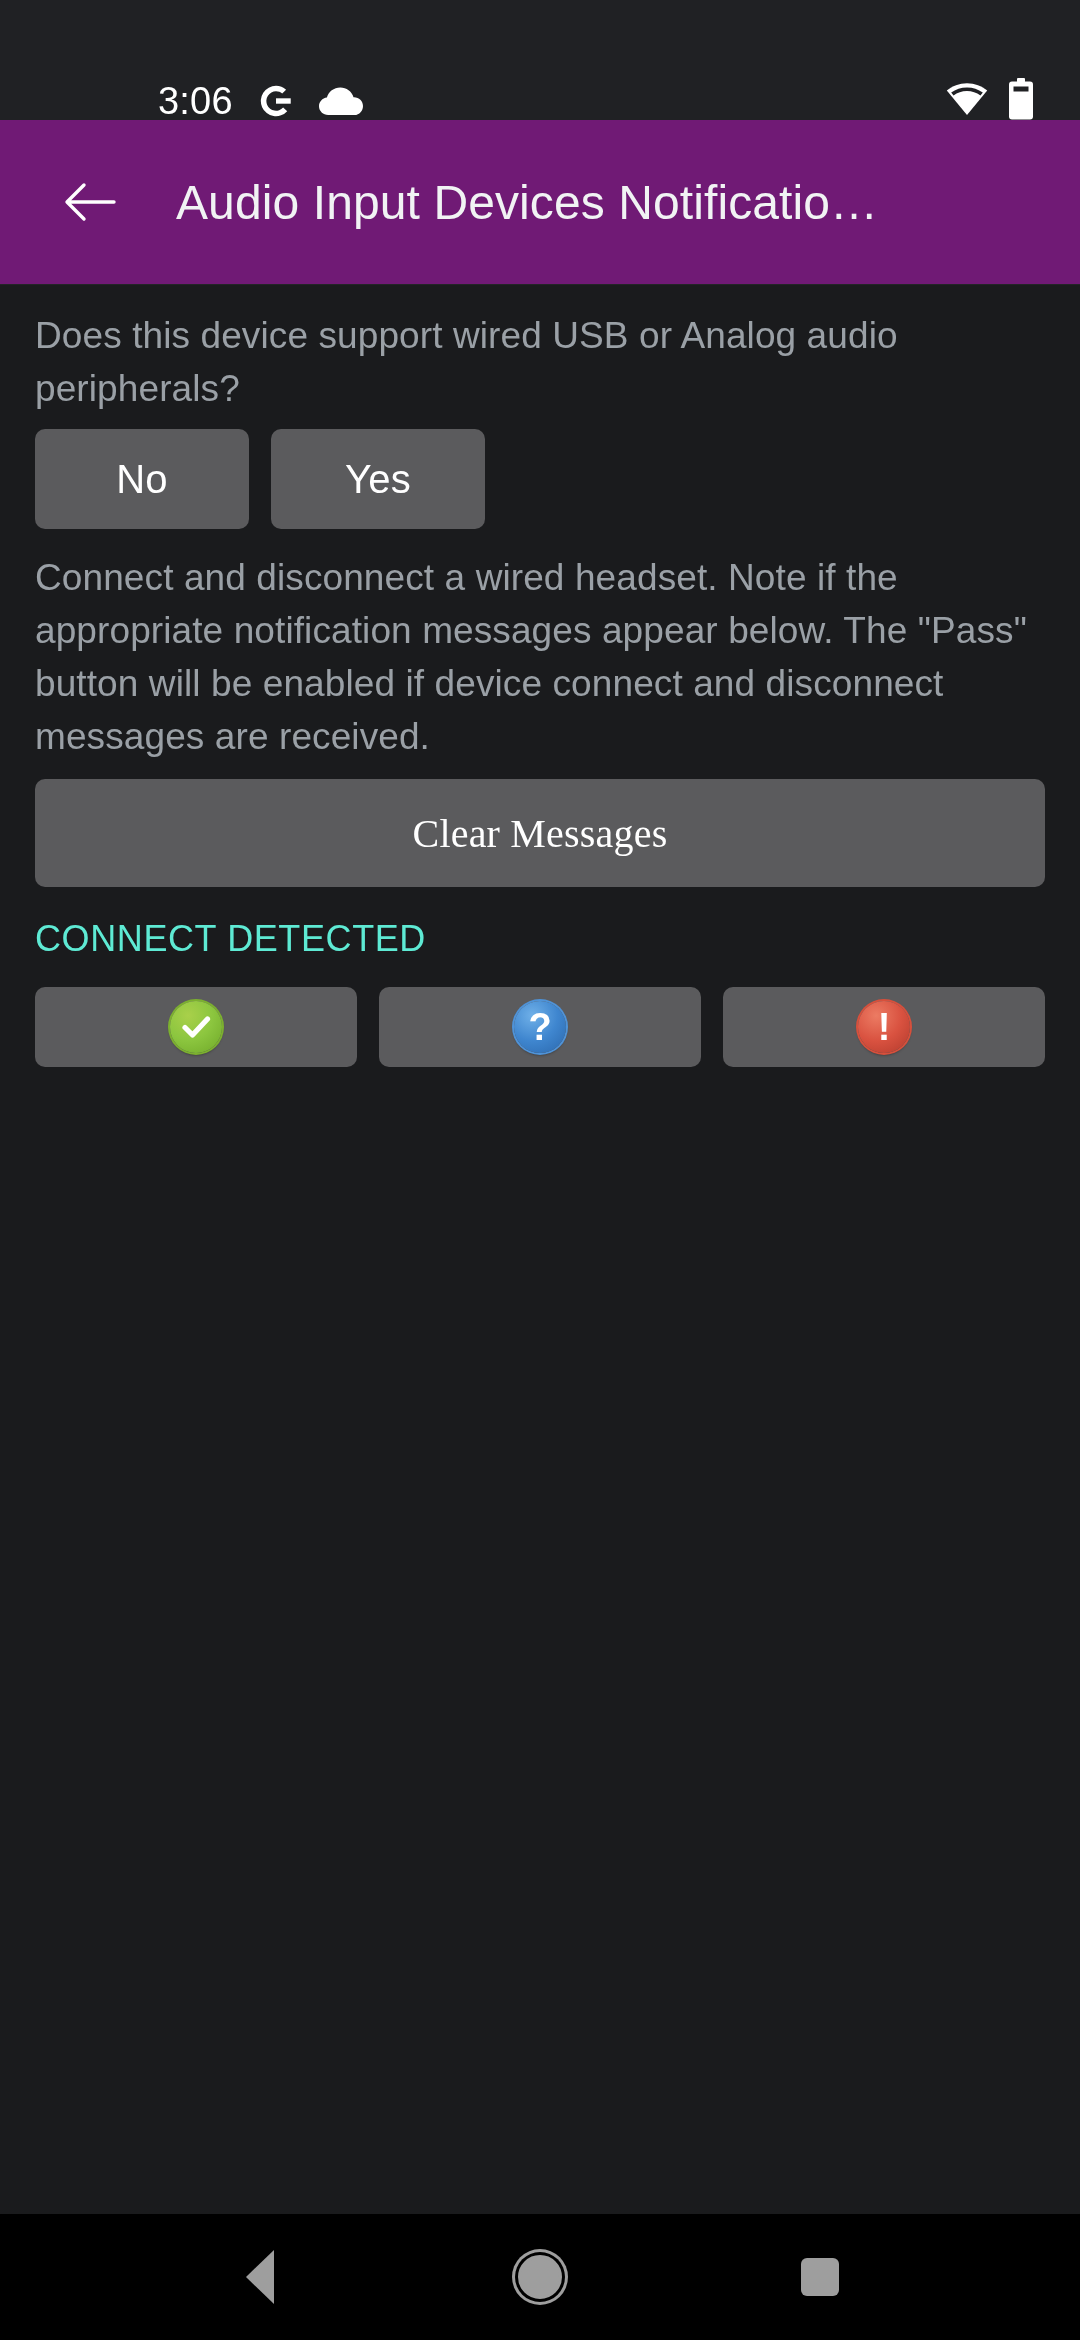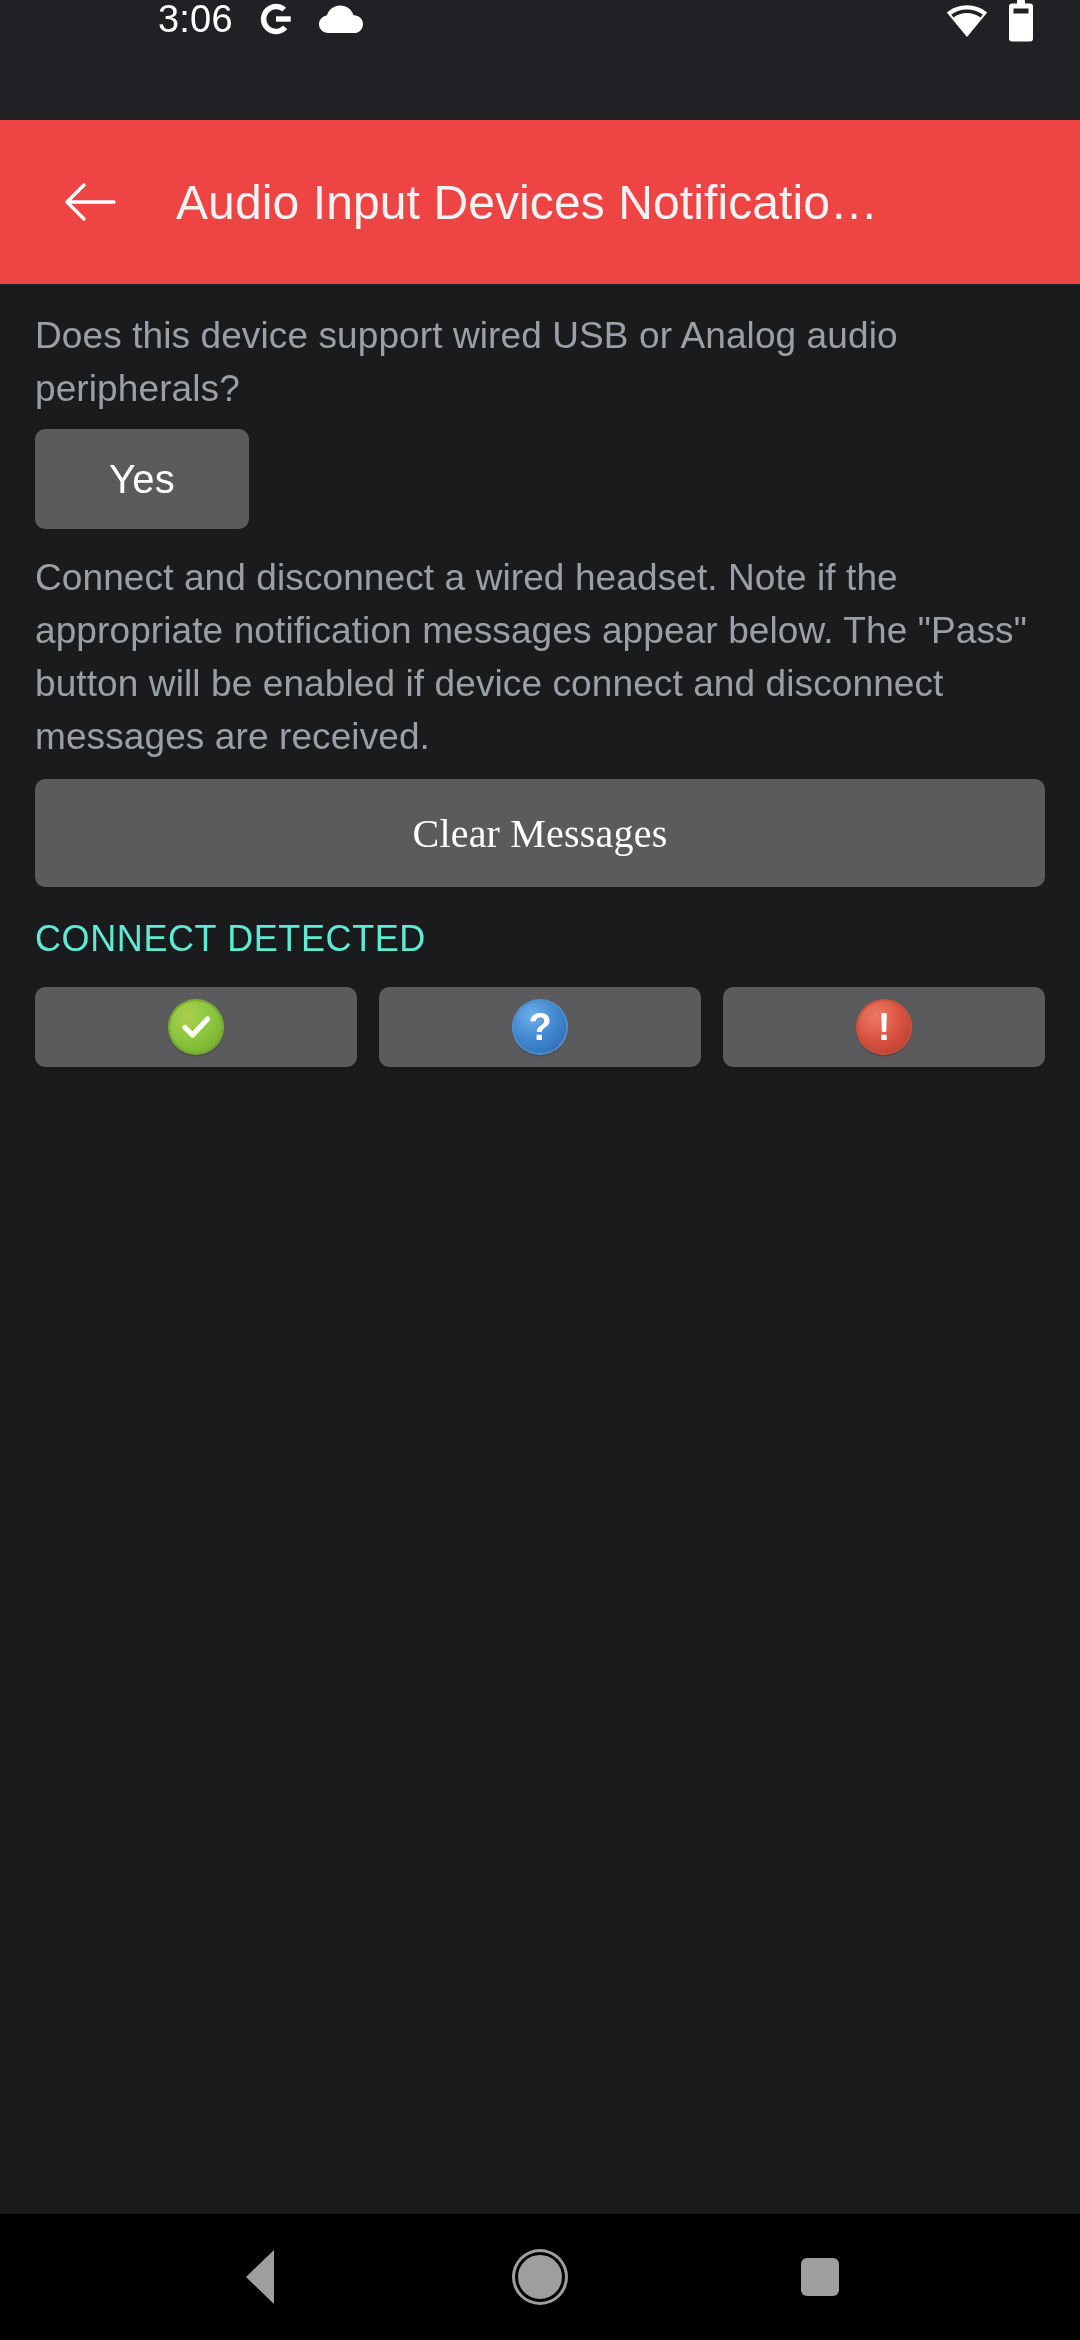--- a/index.html
+++ b/index.html
@@ -14,21 +14,21 @@
     position:relative;
     width:1080px; height:2340px;
     background:#1a1b1d;
     display:flex; flex-direction:column;
   }
 
   
   .statusbar {
     height:120px; flex:0 0 120px;
     background:#202124;
-    display:flex; align-items:flex-start;
+    display:flex; align-items:flex-end;
     padding:0 46px 0 0;
     position:relative;
   }
   .sb-left {
     display:flex; align-items:center; gap:24px;
     margin-left:158px;
   }
   .sb-clock {
     color:#ffffff; font-size:38px; font-weight:400;
     letter-spacing:0.2px; line-height:1;
@@ -37,21 +37,21 @@
   .sb-cloud { width:44px; height:30px; display:block; }
   .sb-right {
     margin-left:auto; display:flex; align-items:center; gap:20px;
   }
   .sb-wifi { width:42px; height:34px; display:block; }
   .sb-batt { width:26px; height:42px; display:block; }
 
   
   .appbar {
     flex:0 0 165px; height:165px;
-    background:#ef4444;
+    background:#701a75;
     display:flex; align-items:center;
     padding-left:52px;
     border-bottom:1px solid #232427;
   }
   .backbtn {
     width:76px; height:76px;
     display:flex; align-items:center; justify-content:center;
     flex:0 0 76px; cursor:pointer;
   }
   .backbtn svg { width:52px; height:42px; display:block; }
@@ -224,20 +224,21 @@
       </span>
     </div>
     <div class="apptitle">Audio Input Devices Notificatio…</div>
   </div>
 
   <div class="content">
 
     <div class="para tight">Does this device support wired USB or Analog audio peripherals?</div>
 
     <div class="btnrow">
+      <button class="btn">No</button>
       <button class="btn">Yes</button>
     </div>
 
     <div class="para">Connect and disconnect a wired headset. Note if the appropriate notification messages appear below. The "Pass" button will be enabled if device connect and disconnect messages are received.</div>
 
     <button class="btn btn-wide">Clear Messages</button>
 
     <div class="statuslist">
       <div class="statusline">CONNECT DETECTED</div>
     </div>

